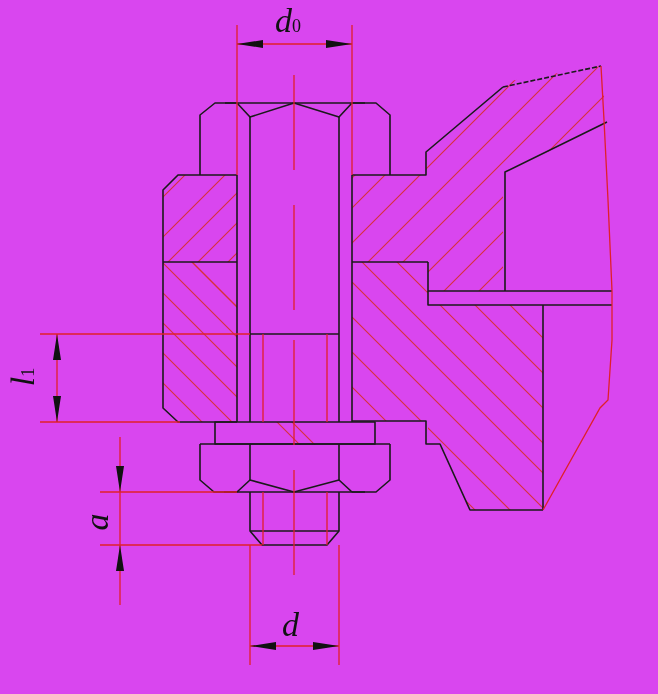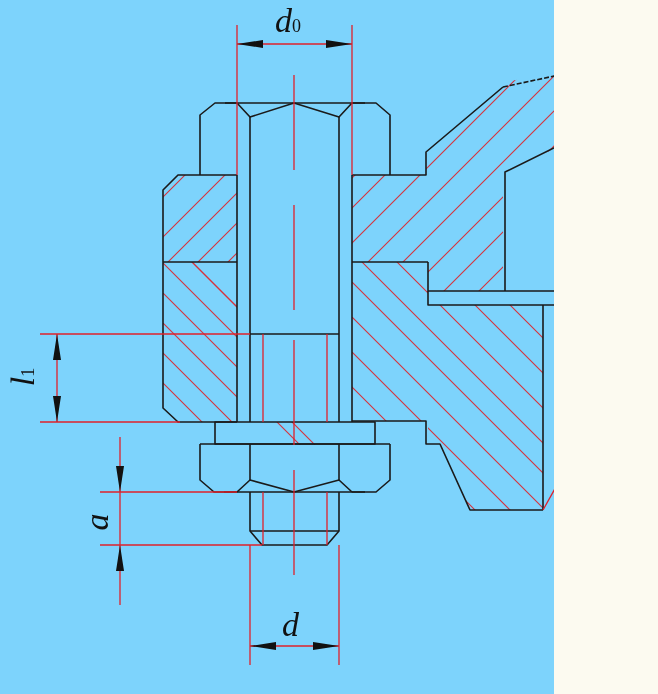--- a/index.html
+++ b/index.html
@@ -1,16 +1,16 @@
 <!DOCTYPE html>
 <html><head>
   <meta charset="utf-8">
   <style>
     html, body { margin: 0; padding: 0; background: #fcfaf0; }
-    #canvas { position: relative; width: 554px; height: 694px; overflow: hidden; background: #7dd3fc; }
+    #canvas { position: relative; width: 658px; height: 694px; overflow: hidden; background: #d946ef; }
     svg { position: absolute; left: 0; top: 0; }
     .k { stroke: #1a1a1a; stroke-width: 1.6; fill: none; stroke-linejoin: round; }
     .r { stroke: #e0202a; stroke-width: 1.3; fill: none; }
     .h { stroke: #d8303a; stroke-width: 1.1; fill: none; }
     .lbl { position: absolute; font-family: "Liberation Serif", serif; font-style: italic; color: #111; line-height: 1; }
     .sub { font-style: normal; font-size: 18px; }
   </style>
 </head>
 <body>
 

